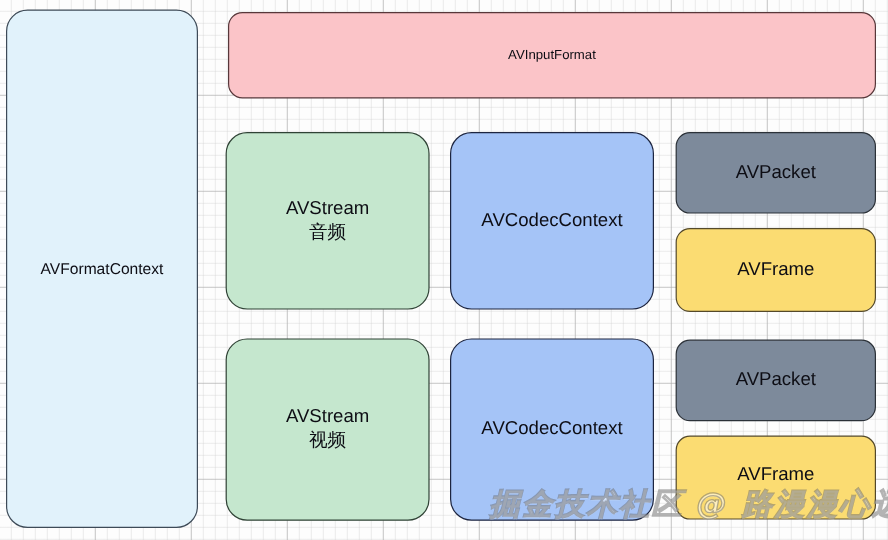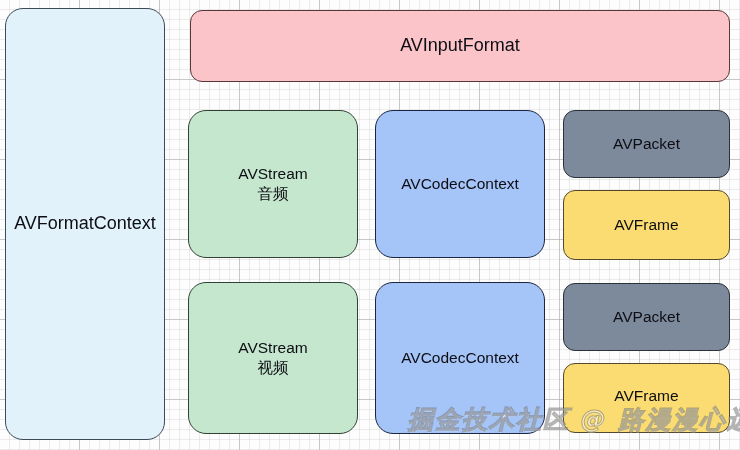--- a/index.html
+++ b/index.html
@@ -44,29 +44,29 @@
   .node .label {
     display: block;
   }
 
   
   .n-formatctx {
     left: 5px;  top: 8px;  width: 160px; height: 432px;
     background: #e1f2fb;
     border: 1.6px solid #3d4a57;
     border-radius: 18px;
-    font-size: 18px;
+    font-size: 13px;
   }
 
   .n-inputformat {
     left: 190px; top: 10px; width: 540px; height: 72px;
     background: #fbc4c8;
     border: 1.6px solid #57373a;
     border-radius: 12px;
-    font-size: 18px;
+    font-size: 11px;
   }
 
   .n-stream-audio {
     left: 188px; top: 110px; width: 170px; height: 148px;
     background: #c5e7ce;
     border: 1.6px solid #2f4235;
     border-radius: 18px;
     font-size: 15.5px;
   }
 

